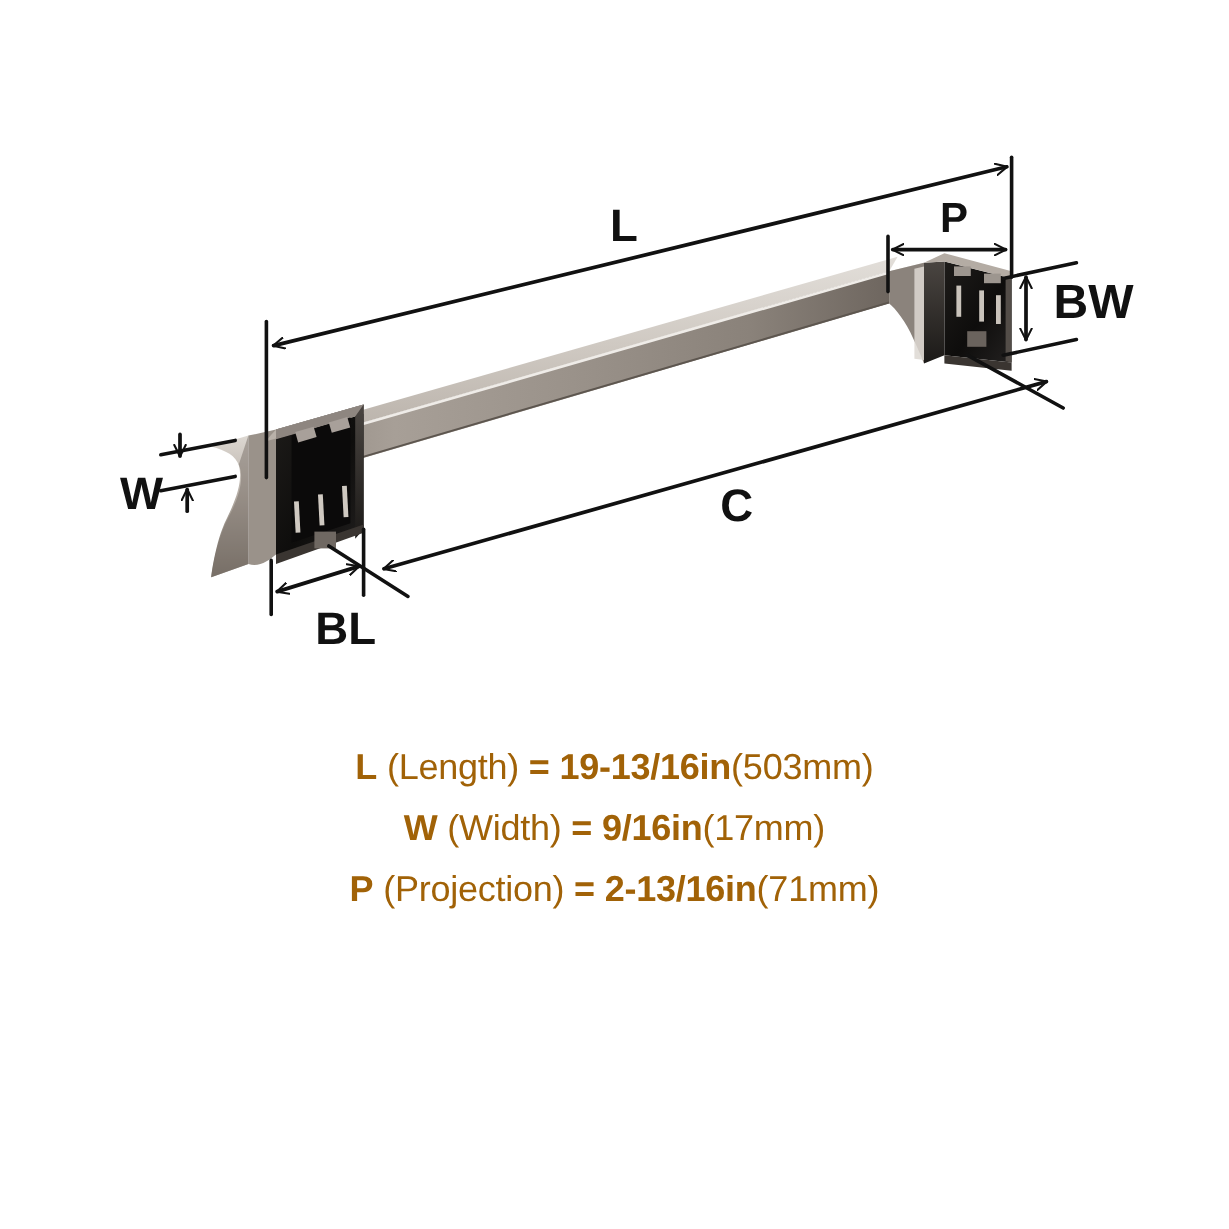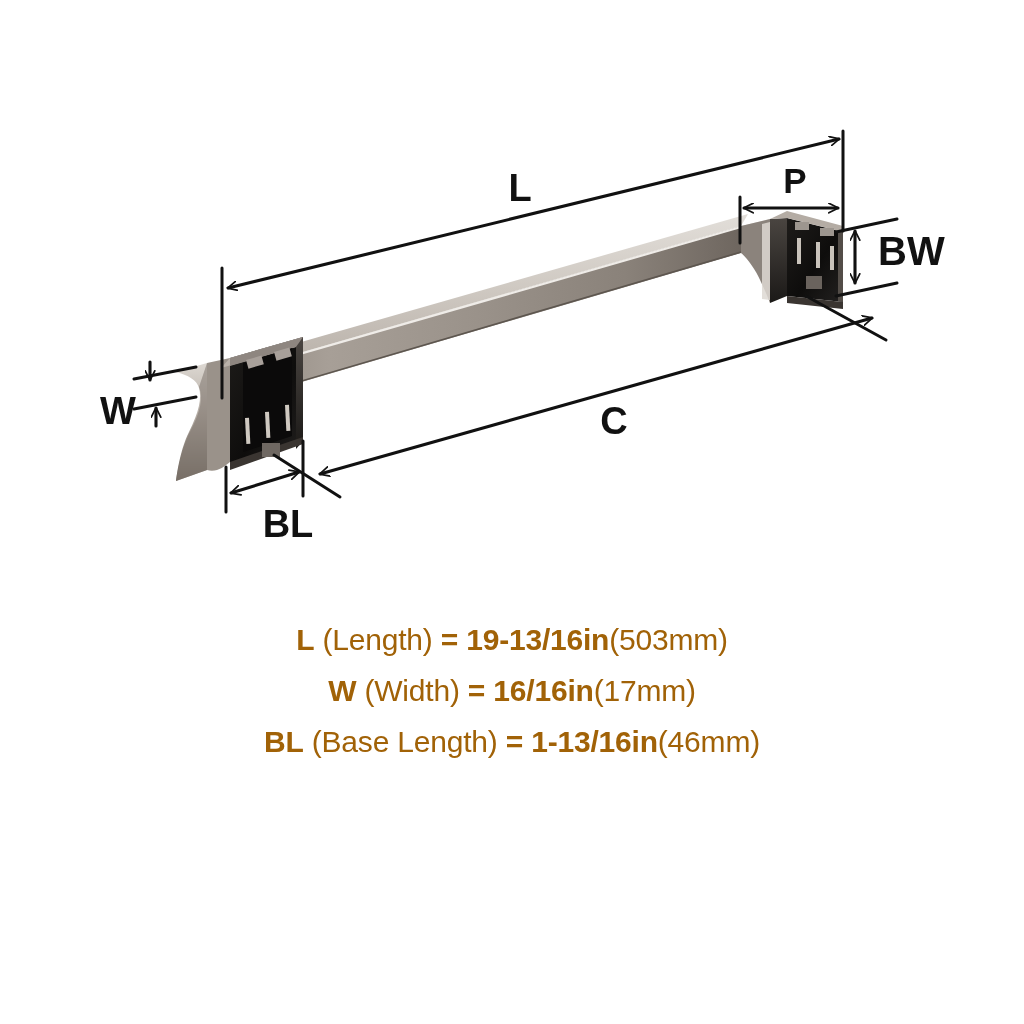--- a/index.html
+++ b/index.html
@@ -264,25 +264,25 @@
     </svg>
   </div>
 
   <div id="legend">
 
     <div class="legend-row">
       <span class="lg-code">L</span><span> </span><span class="lg-name">(Length)</span><span> </span><span class="lg-eq">=</span><span> </span><span class="lg-val">19-13/16in</span><span class="lg-mm">(503mm)</span>
     </div>
 
     <div class="legend-row">
-      <span class="lg-code">W</span><span> </span><span class="lg-name">(Width)</span><span> </span><span class="lg-eq">=</span><span> </span><span class="lg-val">16/16in</span><span class="lg-mm">(17mm)</span>
+      <span class="lg-code">W</span><span> </span><span class="lg-name">(Width)</span><span> </span><span class="lg-eq">=</span><span> </span><span class="lg-val">9/16in</span><span class="lg-mm">(17mm)</span>
     </div>
 
-
-
     <div class="legend-row">
-      <span class="lg-code">BL</span><span> </span><span class="lg-name">(Base Length)</span><span> </span><span class="lg-eq">=</span><span> </span><span class="lg-val">1-13/16in</span><span class="lg-mm">(46mm)</span>
+      <span class="lg-code">P</span><span> </span><span class="lg-name">(Projection)</span><span> </span><span class="lg-eq">=</span><span> </span><span class="lg-val">2-13/16in</span><span class="lg-mm">(71mm)</span>
     </div>
 
 
+
+
   </div>
 
 </div>
 
 </body></html>

